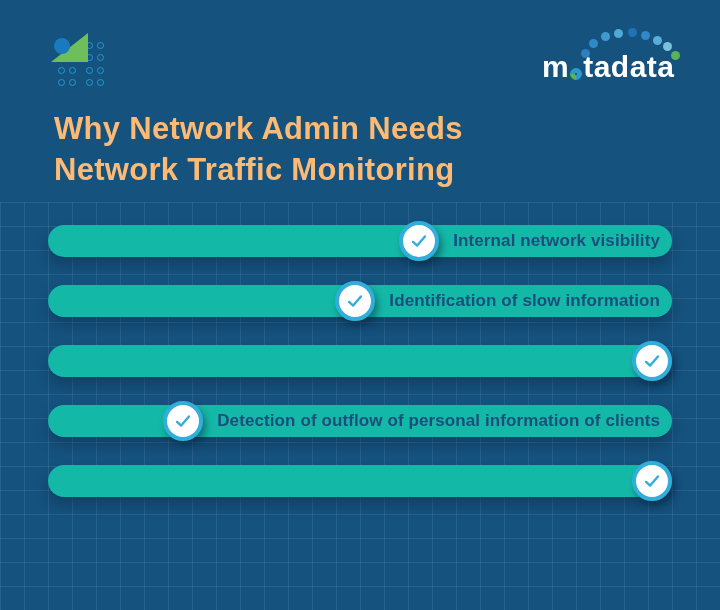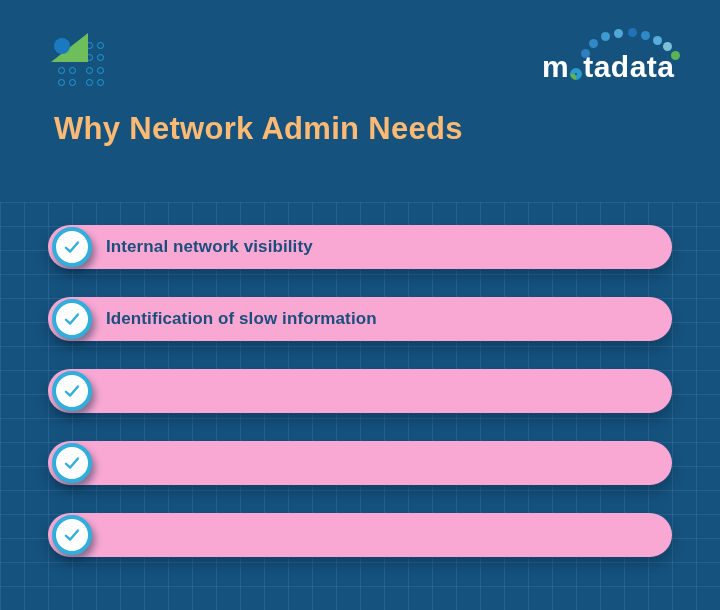--- a/index.html
+++ b/index.html
@@ -100,27 +100,28 @@
     position: absolute;
     left: 48px;
     top: 225px;
     width: 624px;
     list-style: none;
     display: flex;
     flex-direction: column;
     gap: 28px;
   }
   .pill {
-    height: 44px;
-    background: #f9a8d4;
+    height: 32px;
+    background: #14b8a6;
     border-radius: 22px;
     display: flex;
     align-items: center;
     padding-left: 4px;
     box-shadow: 0 8px 13px rgba(6, 33, 58, 0.35);
+    justify-content: flex-end;
   }
   .check-circle {
     flex: 0 0 auto;
     width: 40px; height: 40px;
     border-radius: 50%;
     background: #ffffff;
     border: 4px solid #31AEDA;
     display: flex;
     align-items: center;
     justify-content: center;
@@ -173,20 +174,21 @@
         <div class="arc-dot" style="left: 100.5px; top: 2.5px; background: rgb(48, 137, 199);"></div>
         <div class="arc-dot" style="left: 112.5px; top: 7.5px; background: rgb(88, 173, 218);"></div>
         <div class="arc-dot" style="left: 122.5px; top: 13.5px; background: rgb(124, 192, 218);"></div>
         <div class="arc-dot" style="left: 130.5px; top: 22.5px; background: rgb(91, 178, 87);"></div>
       </div>
     <div class="word"><span>m</span><span class="o-ring"></span><span>tadata</span></div>
   </div>
 
   <h1 class="title">
     <span>Why Network Admin Needs</span><br>
+    <span>Network Traffic Monitoring</span>
   </h1>
 
   <ul class="items">
       <li class="pill">
       <span class="check-circle">
         <svg width="22" height="22" viewBox="0 0 24 24" fill="none">
           <polyline points="5.5,13 10,17 18.5,7" stroke="#31AEDA" stroke-width="2.6" stroke-linecap="round" stroke-linejoin="round"></polyline>
         </svg>
       </span>
       <span class="label">Internal network visibility</span>
@@ -205,20 +207,21 @@
           <polyline points="5.5,13 10,17 18.5,7" stroke="#31AEDA" stroke-width="2.6" stroke-linecap="round" stroke-linejoin="round"></polyline>
         </svg>
       </span>
     </li>
       <li class="pill">
       <span class="check-circle">
         <svg width="22" height="22" viewBox="0 0 24 24" fill="none">
           <polyline points="5.5,13 10,17 18.5,7" stroke="#31AEDA" stroke-width="2.6" stroke-linecap="round" stroke-linejoin="round"></polyline>
         </svg>
       </span>
+      <span class="label">Detection of outflow of personal information of clients</span>
     </li>
       <li class="pill">
       <span class="check-circle">
         <svg width="22" height="22" viewBox="0 0 24 24" fill="none">
           <polyline points="5.5,13 10,17 18.5,7" stroke="#31AEDA" stroke-width="2.6" stroke-linecap="round" stroke-linejoin="round"></polyline>
         </svg>
       </span>
     </li>
     </ul>
 

